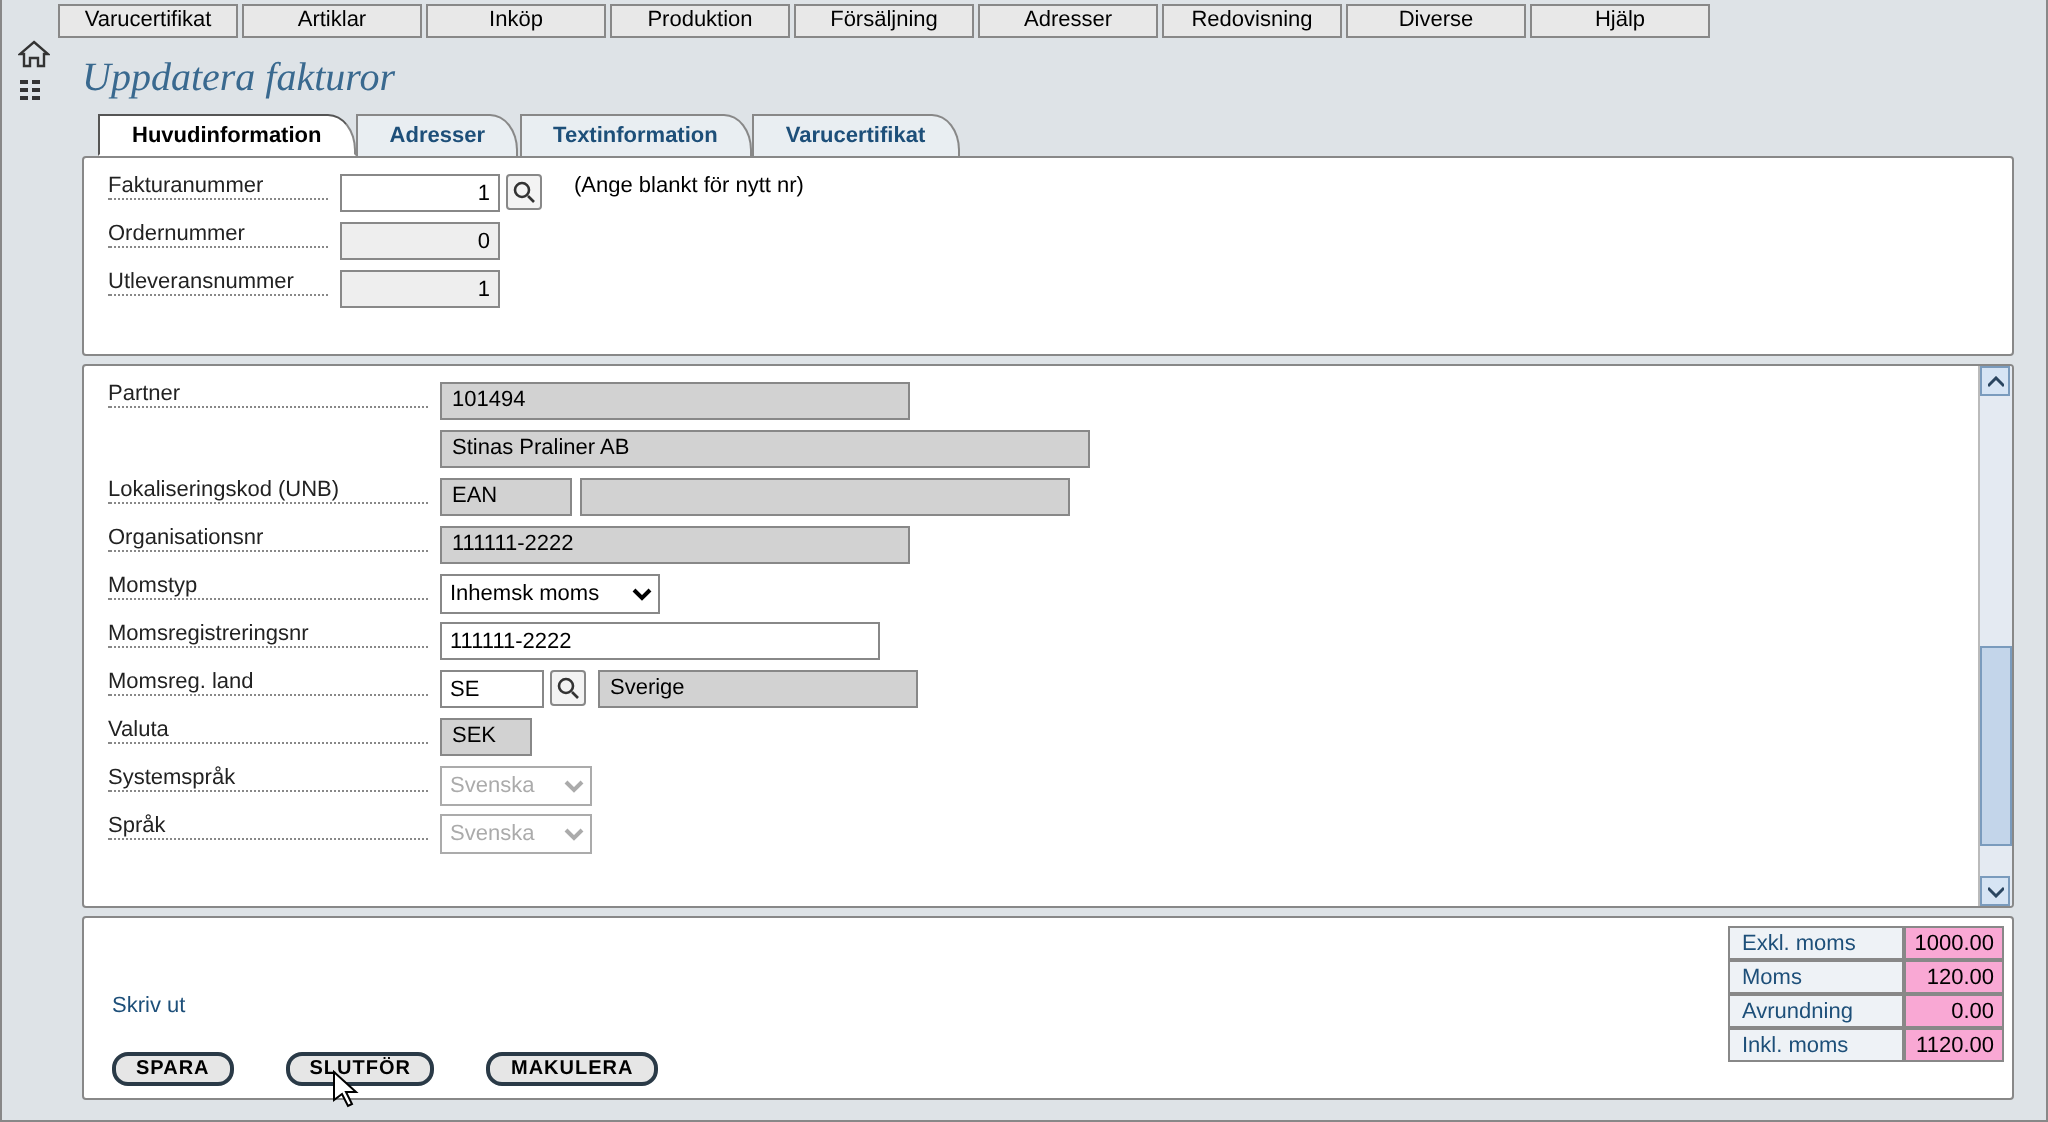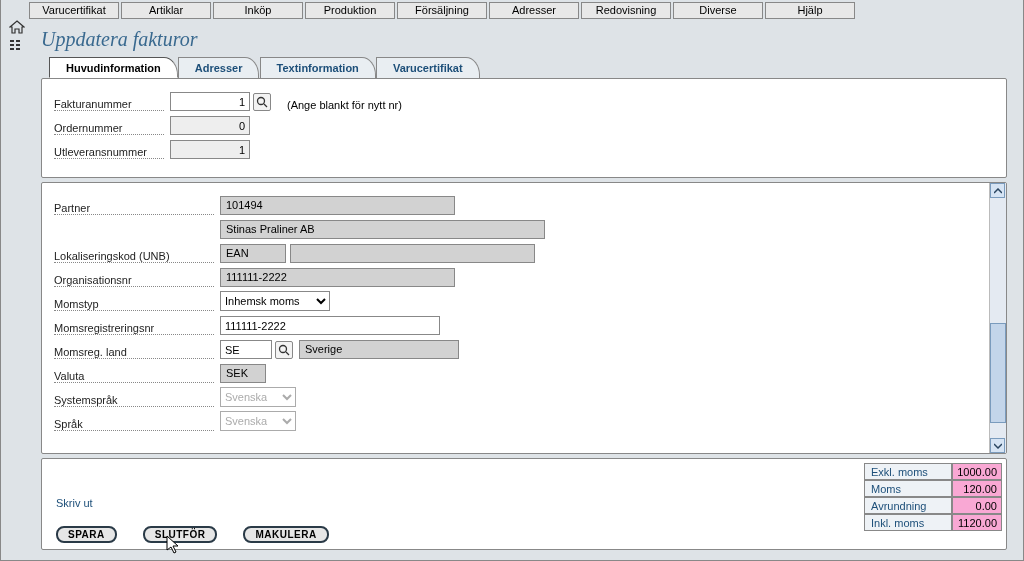--- a/index.html
+++ b/index.html
@@ -41,21 +41,21 @@
   }
 
   .panel {
     background: #fff; border: 1px solid #888; margin: -1px 10px 0 10px;
     border-radius: 2px; padding: 8px 12px; position: relative;
   }
   .panel.top { min-height: 100px; }
   .panel.mid { height: 272px; padding: 0; overflow: hidden; margin-top: 4px; }
   .panel.bottom { height: 92px; margin-top: 4px; }
 
-  .row { display: flex; align-items: flex-end; height: 24px; }
+  .row { display: flex; align-items: flex-start; height: 24px; }
   .label {
     width: 110px; font-size: 11px; color: #222;
     border-bottom: 1px dotted #888; margin-right: 6px;
   }
   .mid .label { width: 160px; }
 
   input.txt {
     height: 19px; border: 1px solid #888; background: #fff; padding: 0 4px;
     font-family: Arial, sans-serif; font-size: 11px;
   }

